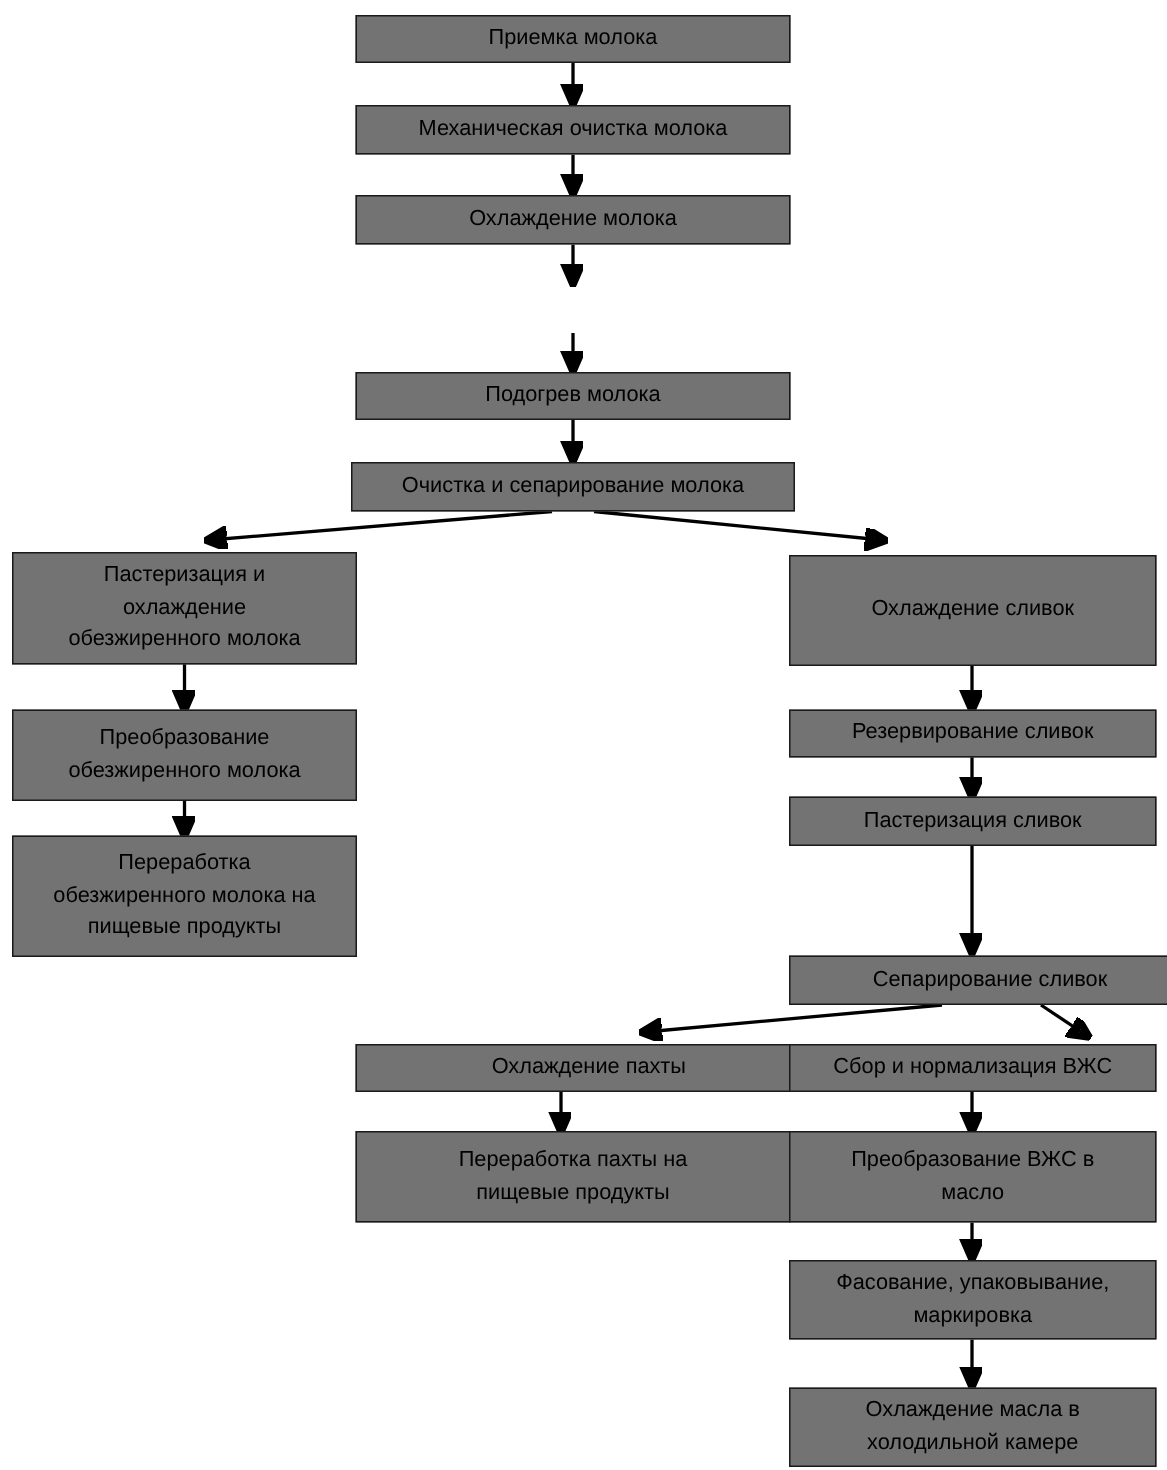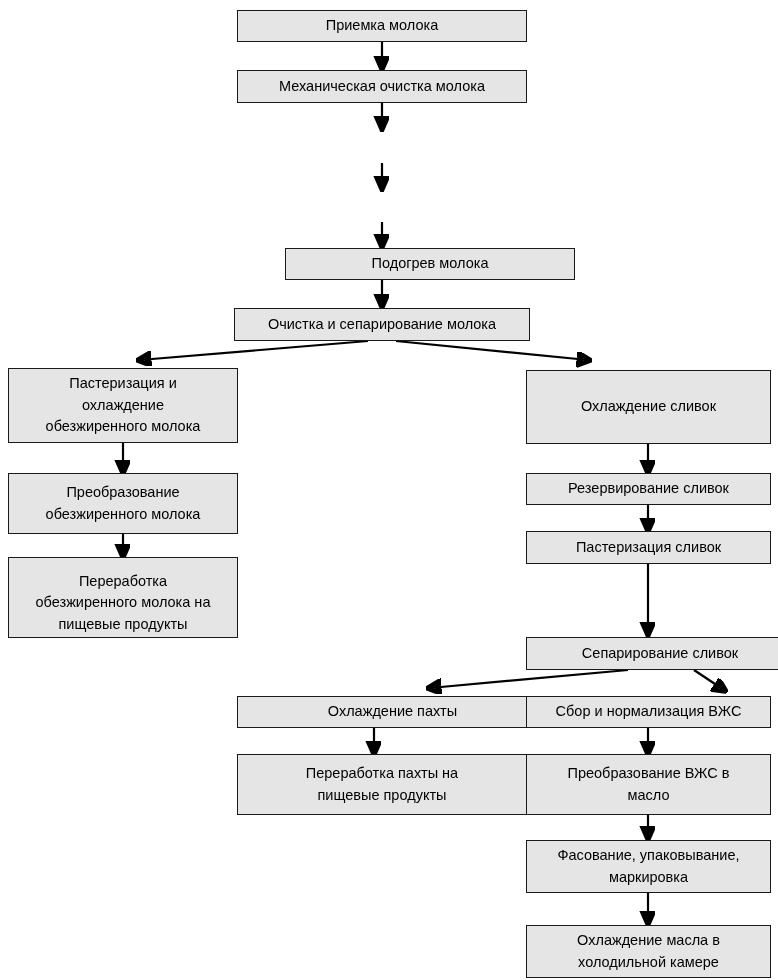--- a/index.html
+++ b/index.html
@@ -12,21 +12,21 @@
     width: 778px;
     height: 980px;
     background: #ffffff;
     font-family: "Liberation Sans", sans-serif;
     overflow: hidden;
   }
   .node {
     position: absolute;
     box-sizing: border-box;
     border: 1.6px solid #1a1a1a;
-    background: #e5e5e5;
+    background: #737373;
     display: flex;
     align-items: center;
     justify-content: center;
     text-align: center;
     color: #000000;
     font-size: 14.5px;
     line-height: 1.48;
     padding: 2px 3px;
     z-index: 2;
     white-space: pre-line;
@@ -91,42 +91,45 @@
   </svg>
 
   <div class="node" style="left:237px; top:10px; width:290px; height:32px;">
     <span>Приемка молока</span>
   </div>
 
   <div class="node" style="left:237px; top:70px; width:290px; height:33px;">
     <span>Механическая очистка молока</span>
   </div>
 
+  <div class="node" style="left:237px; top:130px; width:290px; height:33px;">
+    <span>Охлаждение молока</span>
+  </div>
 
 
-  <div class="node" style="left:237px; top:248px; width:290px; height:32px;margin-left:48px;">
+  <div class="node" style="left:237px; top:248px; width:290px; height:32px;">
     <span>Подогрев молока</span>
   </div>
 
   <div class="node" style="left:234px; top:308px; width:296px; height:33px;">
     <span>Очистка и сепарирование молока</span>
   </div>
 
   <div class="node" style="left:8px; top:368px; width:230px; height:75px;align-items:center;">
     <span>Пастеризация и
 охлаждение
 обезжиренного молока</span>
   </div>
 
   <div class="node" style="left:8px; top:473px; width:230px; height:61px;">
     <span>Преобразование
 обезжиренного молока</span>
   </div>
 
-  <div class="node" style="left:8px; top:557px; width:230px; height:81px;align-items:flex-end;">
+  <div class="node" style="left:8px; top:557px; width:230px; height:81px;">
     <span>Переработка
 обезжиренного молока на
 пищевые продукты</span>
   </div>
 
   <div class="node" style="left:526px; top:370px; width:245px; height:74px;">
     <span>Охлаждение сливок</span>
   </div>
 
   <div class="node" style="left:526px; top:473px; width:245px; height:32px;">

